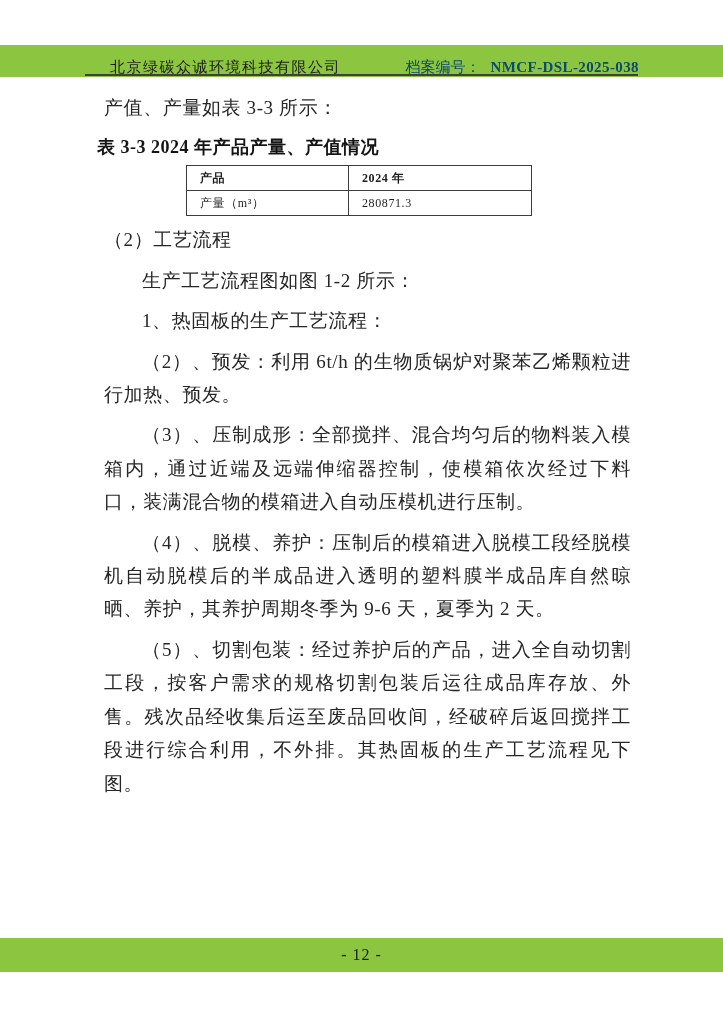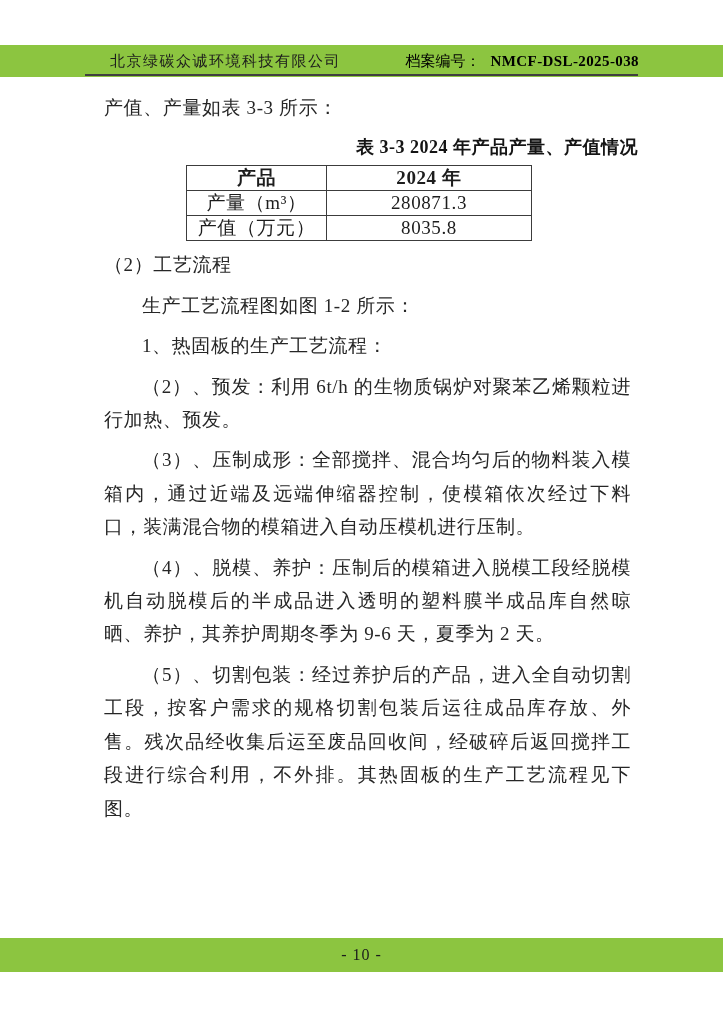--- a/index.html
+++ b/index.html
@@ -5,54 +5,54 @@
   html,body{margin:0;padding:0;background:#e9e9e9;}
   .page{
     position:relative;width:723px;height:1024px;background:#ffffff;
     overflow:hidden;font-family:"Liberation Serif","DejaVu Serif",serif;
   }
   
   .band{position:absolute;left:0;width:723px;background:#8CC540;}
   .band-top{top:45px;height:32px;}
   .band-bottom{top:938px;height:34px;}
   .band-inner{
-    display:flex;justify-content:space-between;align-items:center;
+    display:flex;justify-content:space-between;align-items:flex-end;
     height:100%;padding:0 84px 0 110px;box-sizing:border-box;
   }
   .company{font-size:15px;color:#1c1c1c;letter-spacing:1.5px;}
-  .archive{font-size:15px;color:#000000;}
+  .archive{font-size:15px;color:#0c4a6e;}
   .archive .num{font-weight:bold;letter-spacing:0.4px;margin-left:10px;}
   .header-rule{
     position:absolute;left:85px;top:74px;width:553px;height:2px;
     background:#3f3f3f;
   }
   .page-number{
     text-align:center;line-height:34px;font-size:16px;color:#1c1c1c;
     letter-spacing:1px;
   }
   
   .content{
     position:absolute;left:97px;top:84px;width:541px;
     font-size:19px;line-height:33.4px;color:#262626;
     text-align:justify;letter-spacing:0.6px;
   }
   .content p{margin:7px;}
   .indent{text-indent:2em;}
   .table-title{
-    font-size:18px;font-weight:bold;text-align:right;color:#141414;
+    font-size:18px;font-weight:bold;text-align:left;color:#141414;
     margin:11px 0 0 0 !important;line-height:24px;letter-spacing:0.5px;
     text-indent:0;
   }
   table.data{
     border-collapse:collapse;margin:6px 0 0 89px;width:346px;
     table-layout:fixed;
   }
   table.data td{
-    border:1.5px solid #3c3c3c;height:24px;text-align:center;
-    vertical-align:middle;font-size:19px;color:#1d1d1d;padding:0 2px;
+    border:1.5px solid #3c3c3c;height:24px;
+    vertical-align:middle;font-size:12px;color:#1d1d1d;padding:0 13px;
     line-height:1.2;
   }
   table.data .c1{width:135px;}
   table.data tr.head td{font-weight:bold;}
   .section{letter-spacing:0.6px;}
 </style>
 </head>
 <body>
 
 <div class="page">
@@ -76,37 +76,33 @@
     <table class="data">
       <tbody>
         <tr class="head">
           <td class="c1">产品</td>
           <td>2024 年</td>
         </tr>
         <tr>
           <td class="c1">产量（m³）</td>
           <td>280871.3</td>
         </tr>
-        <tr>
-          <td class="c1">产值（万元）</td>
-          <td>8035.8</td>
-        </tr>
       </tbody>
     </table>
 
     <p class="section">（2）工艺流程</p>
 
     <p class="indent">生产工艺流程图如图 1-2 所示：</p>
 
     <p class="indent">1、热固板的生产工艺流程：</p>
 
     <p class="indent">（2）、预发：利用 6t/h 的生物质锅炉对聚苯乙烯颗粒进行加热、预发。</p>
     <p class="indent">（3）、压制成形：全部搅拌、混合均匀后的物料装入模箱内，通过近端及远端伸缩器控制，使模箱依次经过下料口，装满混合物的模箱进入自动压模机进行压制。</p>
     <p class="indent">（4）、脱模、养护：压制后的模箱进入脱模工段经脱模机自动脱模后的半成品进入透明的塑料膜半成品库自然晾晒、养护，其养护周期冬季为 9-6 天，夏季为 2 天。</p>
     <p class="indent">（5）、切割包装：经过养护后的产品，进入全自动切割工段，按客户需求的规格切割包装后运往成品库存放、外售。残次品经收集后运至废品回收间，经破碎后返回搅拌工段进行综合利用，不外排。其热固板的生产工艺流程见下图。</p>
 
   </div>
 
   <div class="band band-bottom">
-    <div class="page-number">- 10 -</div>
+    <div class="page-number">- 12 -</div>
   </div>
 
 </div>
 
 </body></html>

